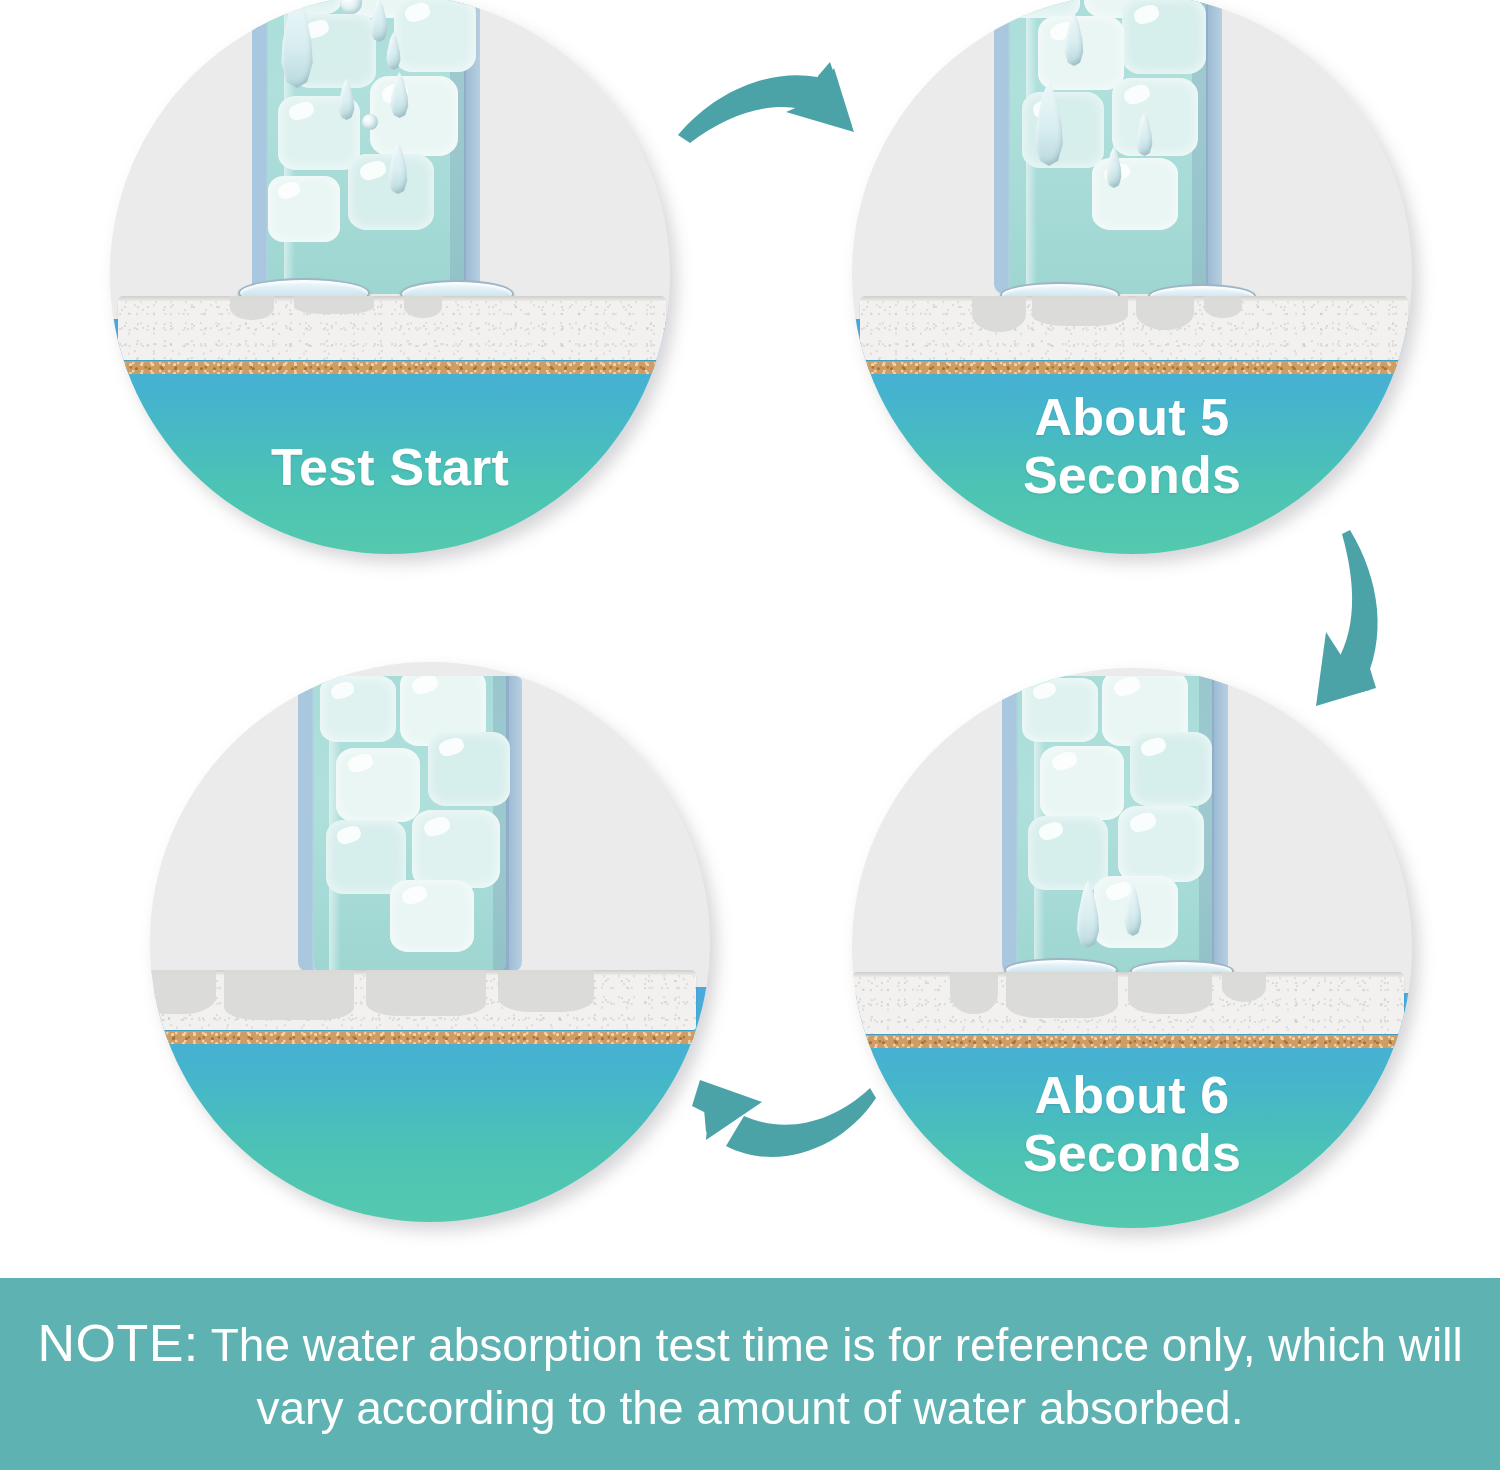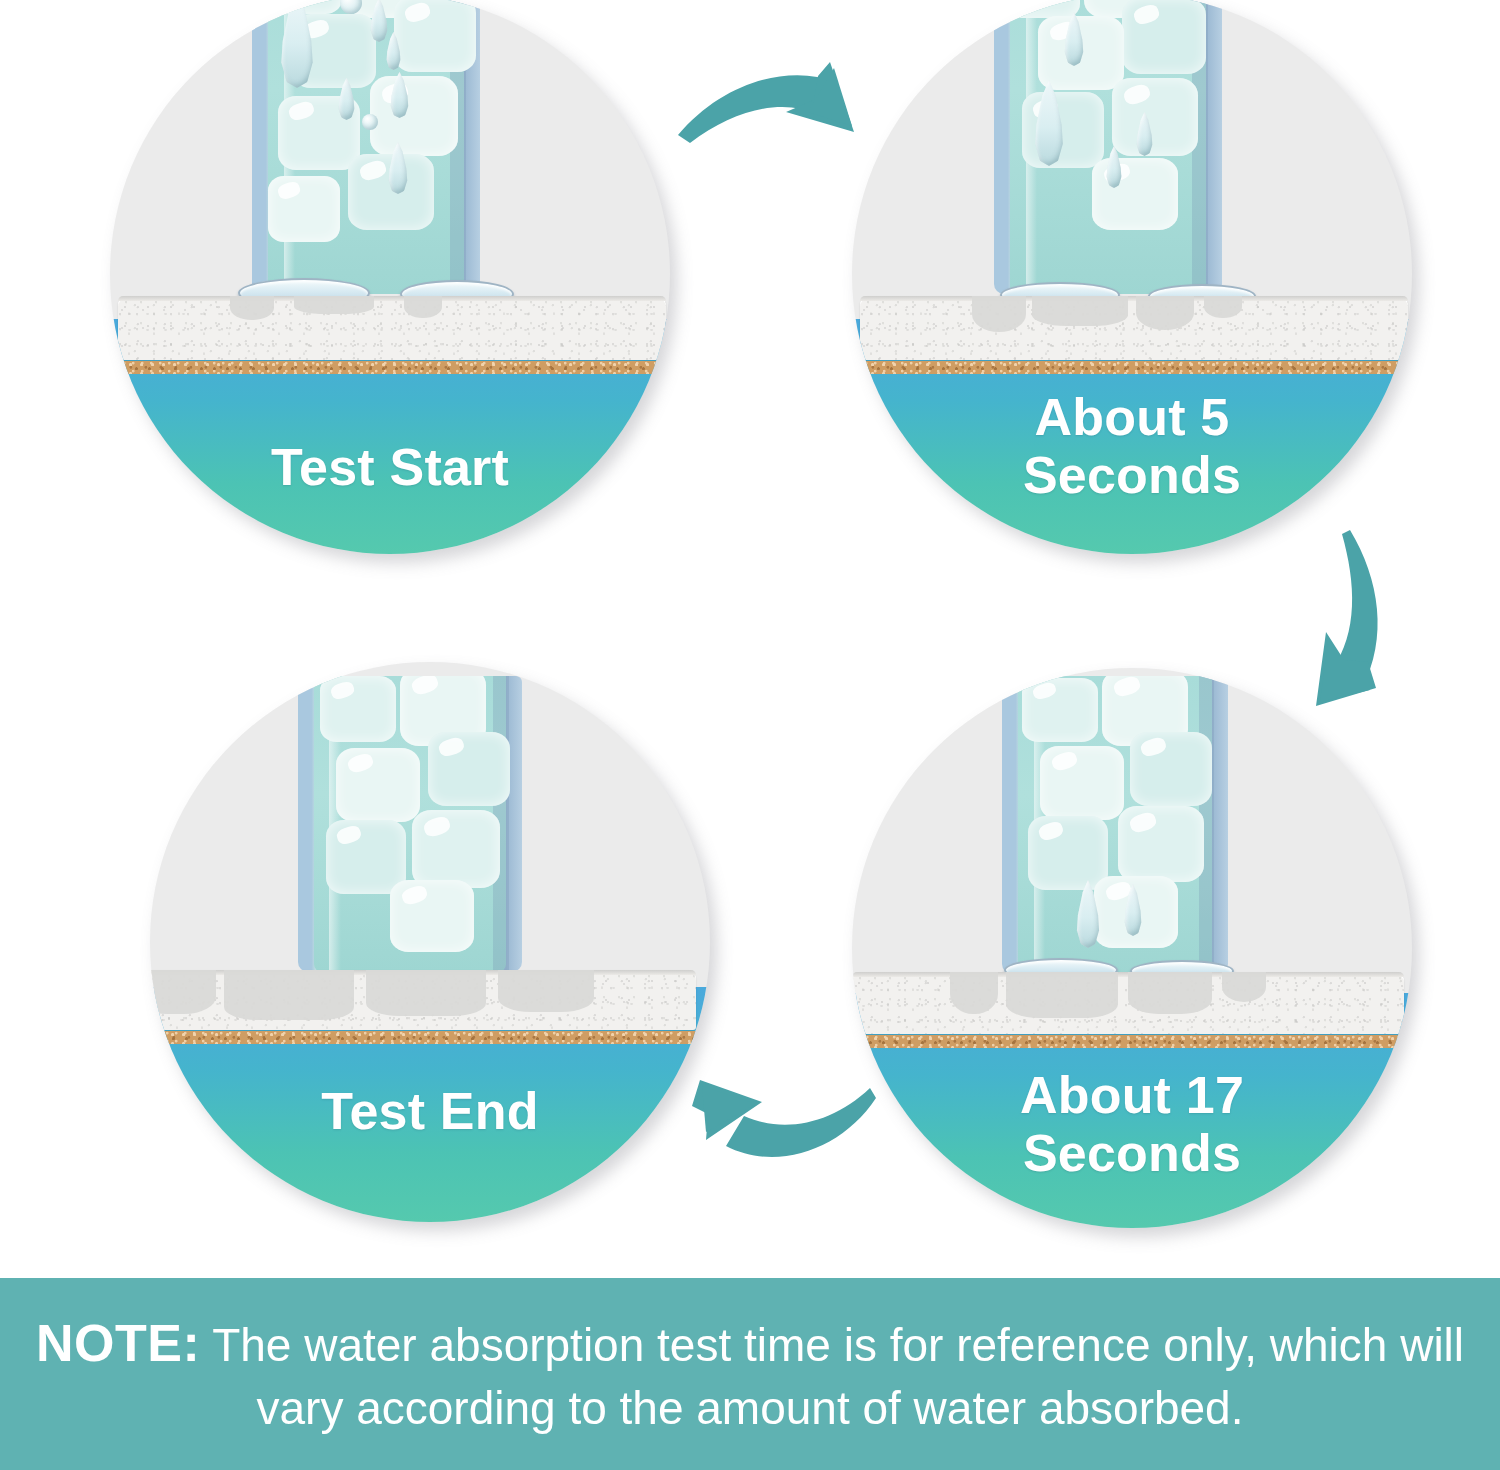--- a/index.html
+++ b/index.html
@@ -88,21 +88,21 @@
      text-shadow:0 1px 2px rgba(40,90,110,.22);}
 
   
   .arrow{position:absolute;}
 
   
   .noteBar{position:absolute;left:0;right:0;bottom:0;height:192px;background:#5fb2b2;
      display:flex;align-items:center;justify-content:center;}
   .noteTxt{color:#ffffff;font-size:46px;line-height:1.32;text-align:center;
      width:1430px;font-weight:400;}
-  .noteTxt b{font-weight:700;font-size:52px;letter-spacing:.5px;}
+  .noteTxt b{font-weight:400;font-size:52px;letter-spacing:.5px;}
 </style>
 </head>
 <body>
 
 <div class="stage">
 
   <div class="circle" style="left:110px;top:-6px;">
     <div class="water"></div>
 
     <div class="glass" style="left:142px;top:-40px;width:228px;height:340px;">
@@ -214,21 +214,21 @@
         <div class="grain"></div>
         <div class="topEdge"></div>
         <div class="stain" style="left:98px;width:48px;height:42px;border-radius:0 0 48% 48%;"></div>
         <div class="stain" style="left:154px;width:112px;height:46px;border-radius:0 0 30% 30%;"></div>
         <div class="stain" style="left:276px;width:84px;height:42px;border-radius:0 0 36% 36%;"></div>
         <div class="stain" style="left:370px;width:44px;height:30px;border-radius:0 0 52% 52%;"></div>
       </div>
       <div class="cork"></div>
     </div>
 
-    <div class="caption" style="top:398px;">About 17</div>
+    <div class="caption" style="top:398px;">About 6</div>
     <div class="caption" style="top:456px;">Seconds</div>
   </div>
 
   <div class="circle" style="left:150px;top:662px;">
     <div class="water"></div>
 
     <div class="glass" style="left:148px;top:14px;width:224px;height:296px;">
       <div class="glassBody"></div>
       <div class="glassLiquid"></div>
       <div class="glassHi"></div>
@@ -247,21 +247,20 @@
         <div class="grain"></div>
         <div class="topEdge"></div>
         <div class="stain" style="left:20px;width:80px;height:44px;border-radius:0 0 40% 40%;"></div>
         <div class="stain" style="left:108px;width:130px;height:50px;border-radius:0 0 26% 26%;"></div>
         <div class="stain" style="left:250px;width:120px;height:46px;border-radius:0 0 28% 28%;"></div>
         <div class="stain" style="left:382px;width:96px;height:42px;border-radius:0 0 34% 34%;"></div>
       </div>
       <div class="cork"></div>
     </div>
 
-    <div class="caption" style="top:420px;">Test End</div>
   </div>
 
   <svg class="arrow" style="left:668px;top:40px;" width="220" height="110" viewBox="0 0 220 110">
     <path d="M10 95 C 55 42, 120 24, 168 42 L 150 74 C 112 58, 66 70, 22 103 Z" fill="#4ba3a8"></path>
     <path d="M162 22 L 186 92 L 118 72 L 146 60 L 150 36 Z" fill="#4ba3a8"></path>
     <path d="M166 28 L 184 86 L 140 72 Z" fill="#4ba3a8"></path>
   </svg>
 
   <svg class="arrow" style="left:1288px;top:520px;" width="130" height="200" viewBox="0 0 130 200">
     <path d="M62 10 C 92 60, 100 118, 74 168 L 44 150 C 70 112, 68 64, 54 14 Z" fill="#4ba3a8"></path>

